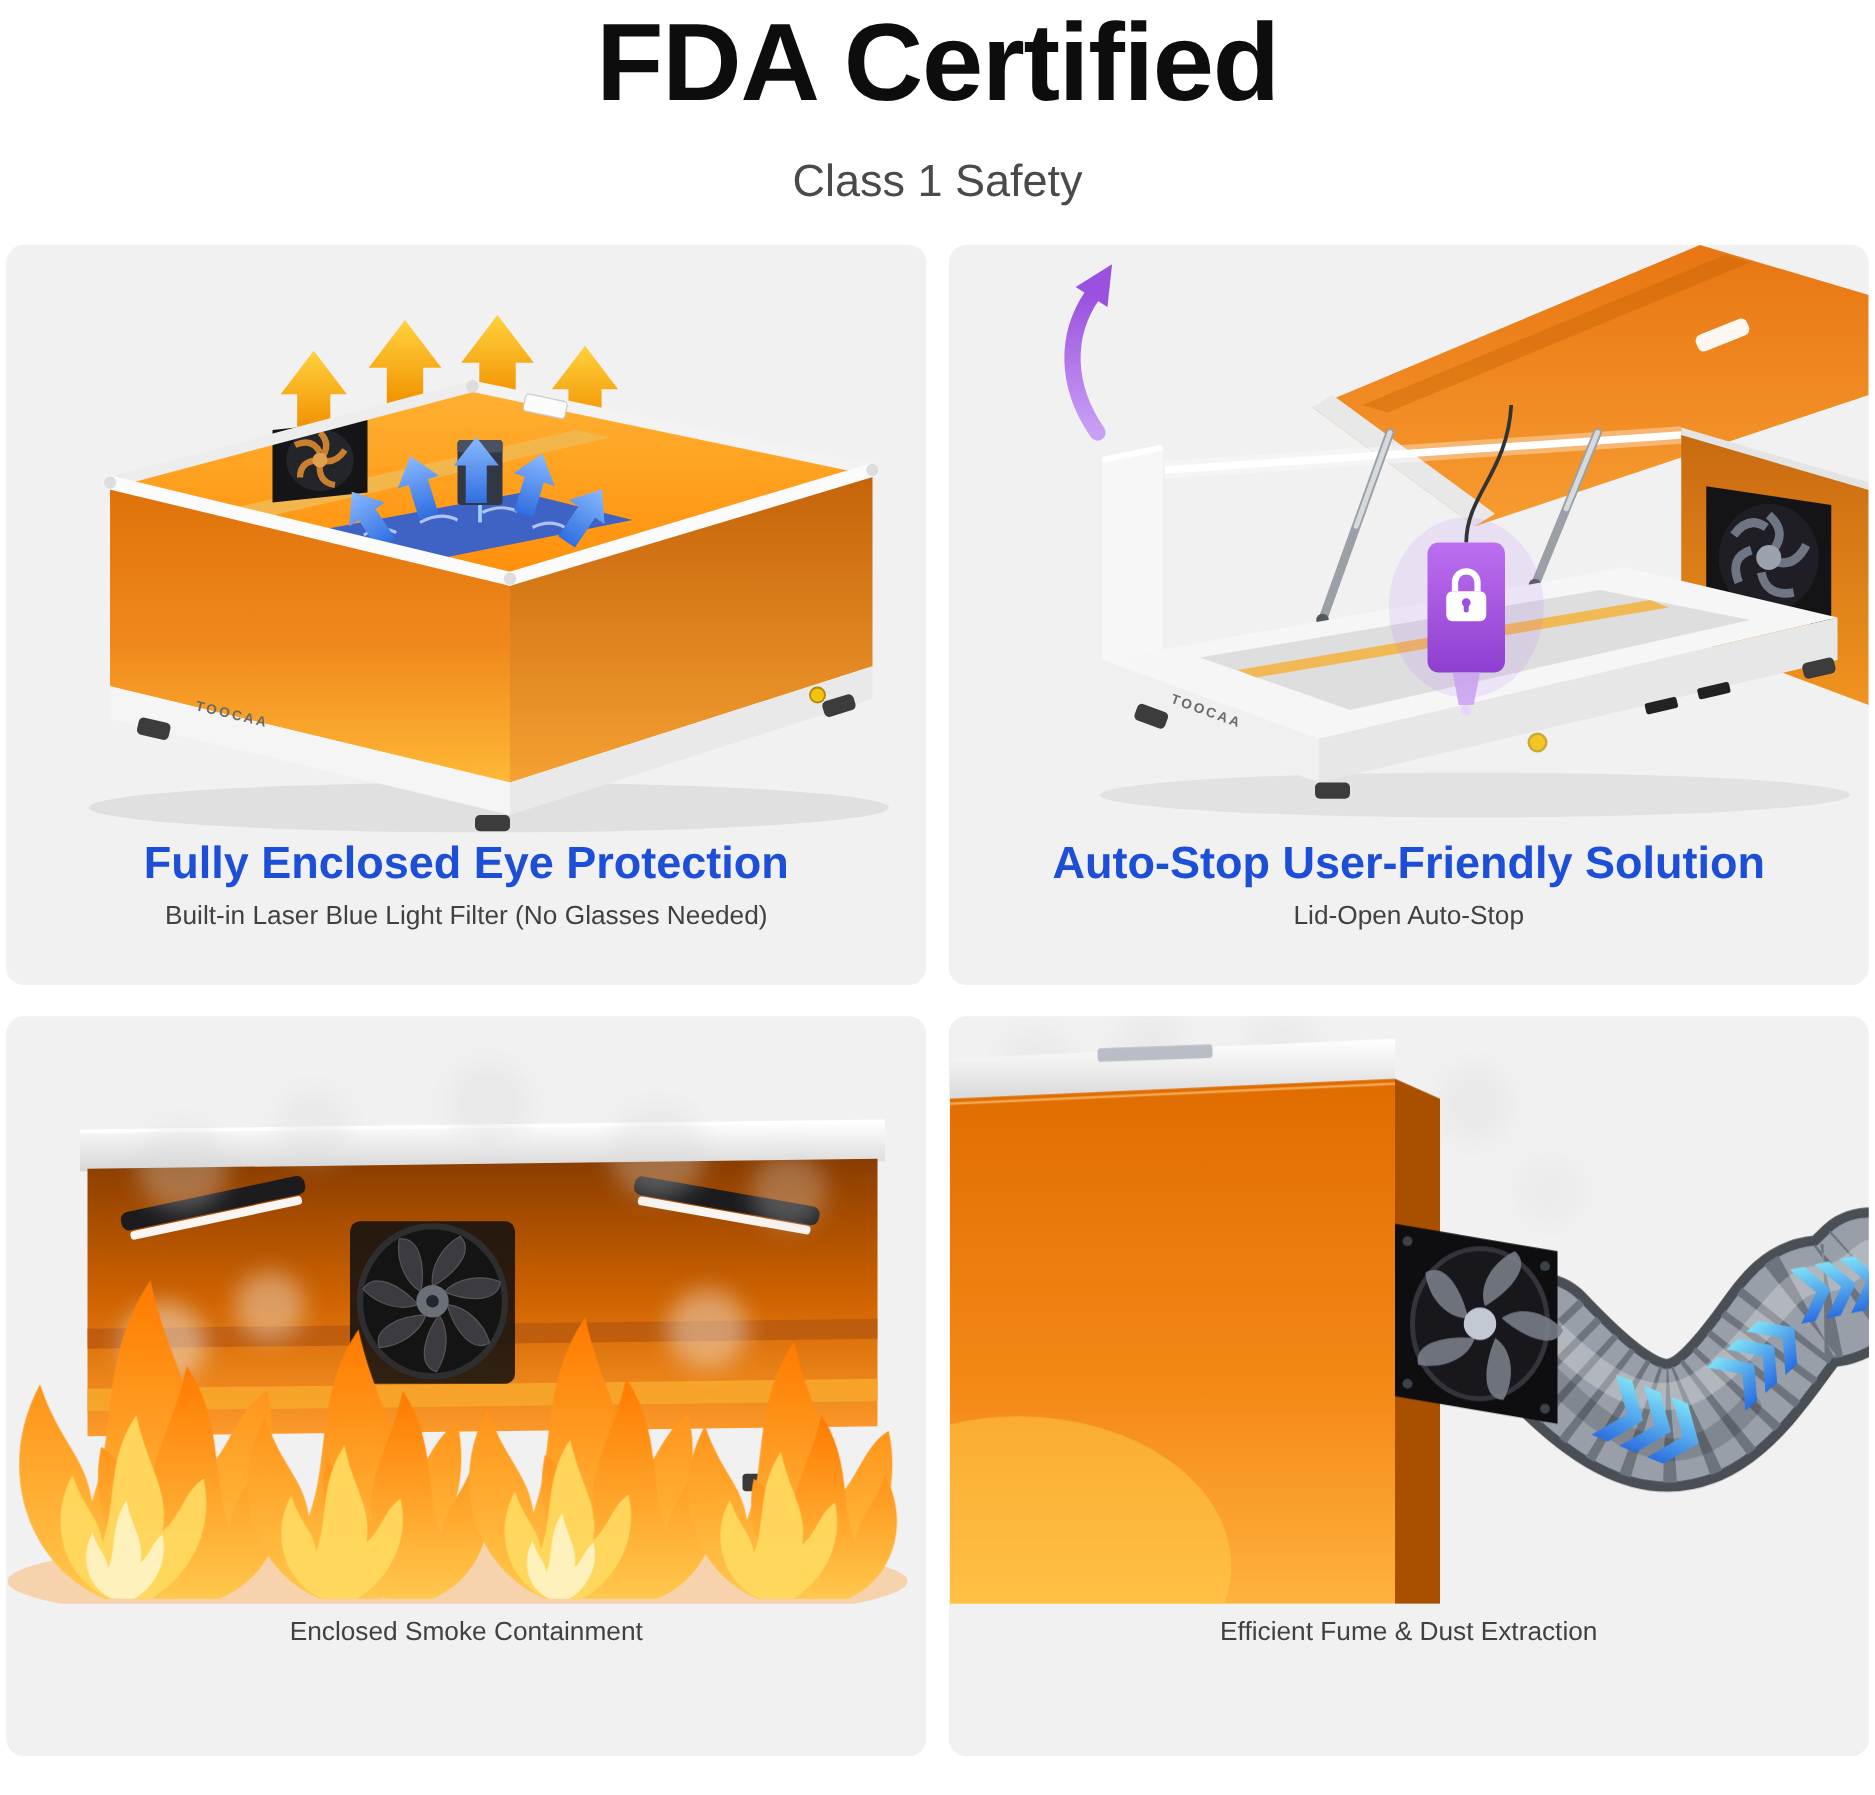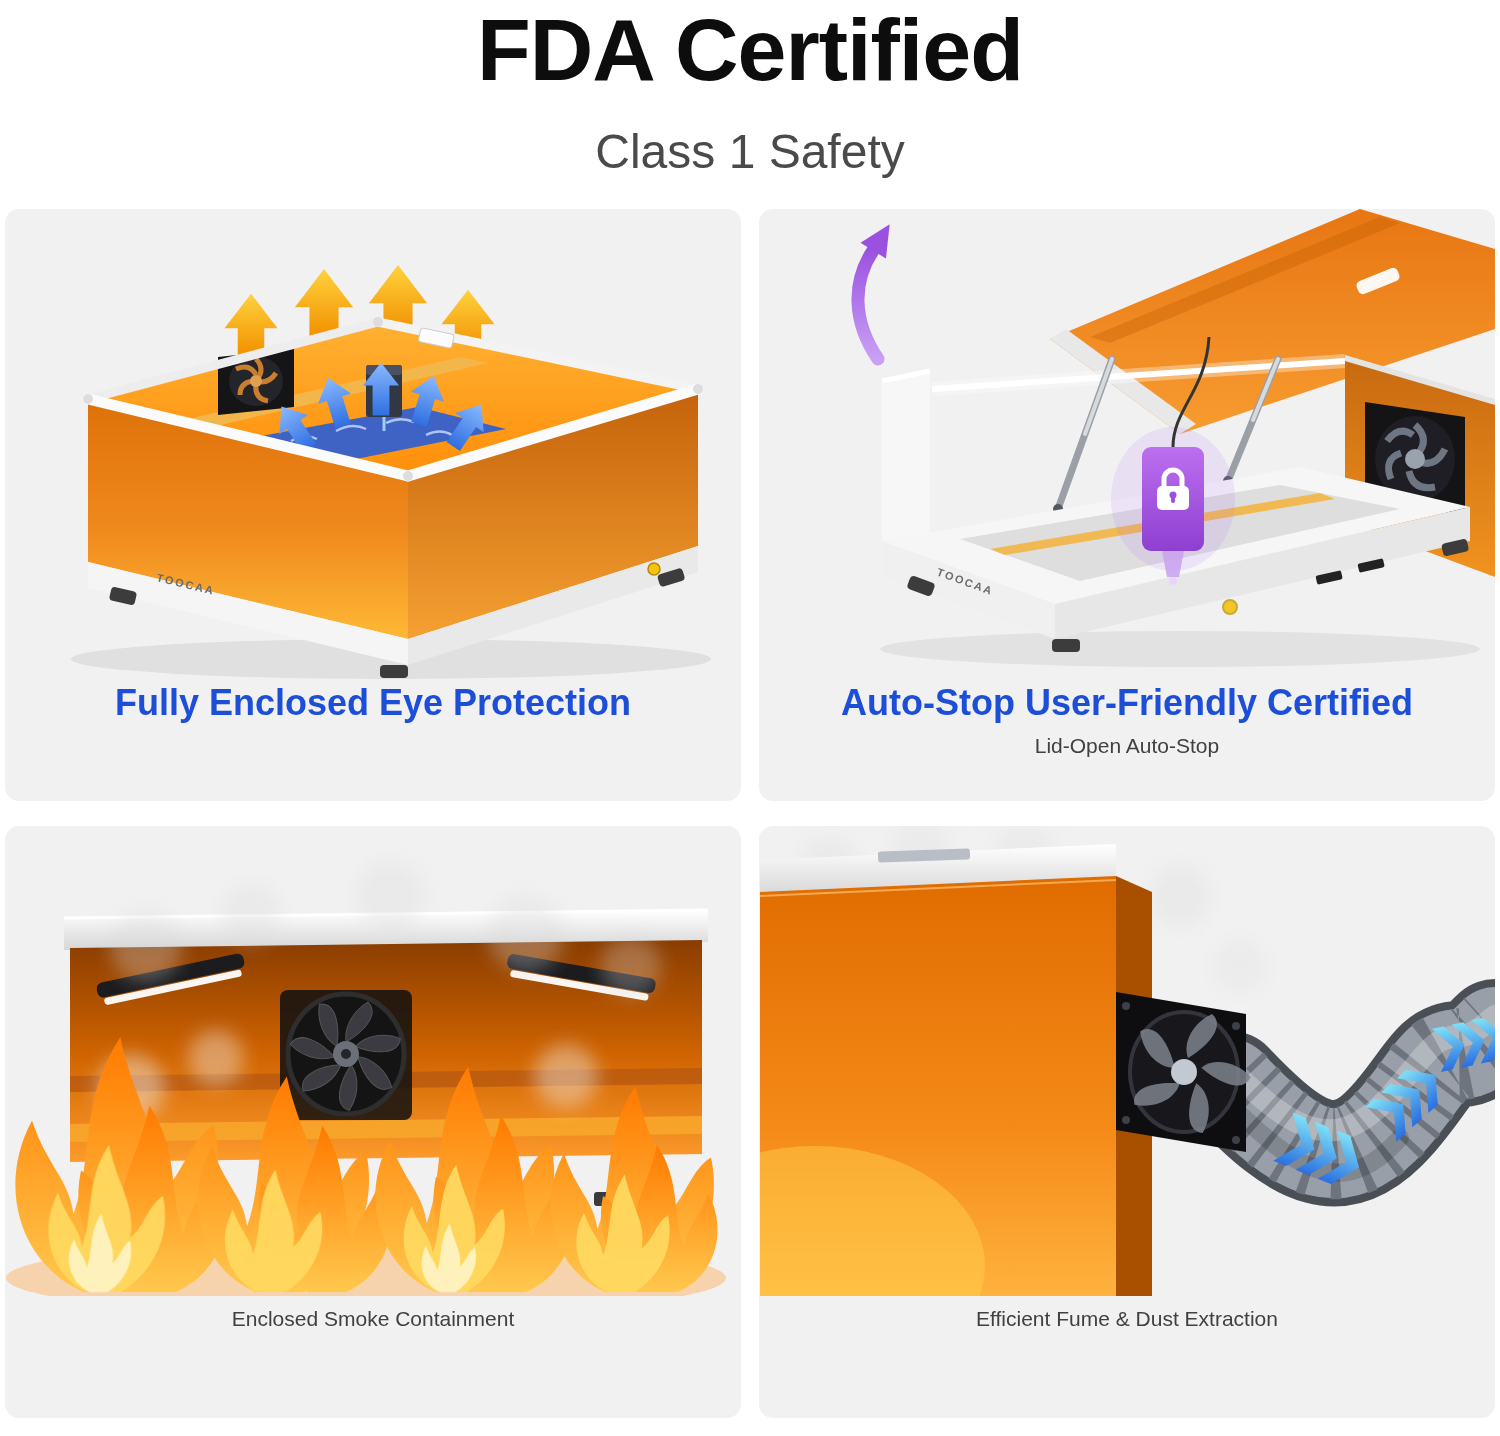--- a/index.html
+++ b/index.html
@@ -1,21 +1,21 @@
 <!DOCTYPE html>
 <html><head>
 <meta charset="utf-8">
 <style>
   html,body{margin:0;padding:0;background:#ffffff;}
   body{width:1500px;height:1436px;overflow:hidden;
        font-family:"Liberation Sans", sans-serif;color:#0e0e0e;}
   .page{width:1500px;height:1436px;position:relative;}
   header{ text-align:center; padding-top:6px;}
   h1{margin:0;font-size:88px;line-height:1.0;font-weight:800;letter-spacing:-1px;color:#0d0d0d;}
-  .subtitle{margin:30px 0 0;font-size:48px;font-weight:400;color:#4a4a4a;}
+  .subtitle{margin:30px 0 0;font-size:36px;font-weight:400;color:#4a4a4a;}
   .grid{margin:30px 5px 0;display:grid;grid-template-columns:736px 736px;gap:25px 18px;}
   .panel{background:#f1f1f2;border-radius:14px;height:592px;overflow:hidden;
          display:flex;flex-direction:column;align-items:center;}
   .illus{width:735px;height:470px;flex:0 0 auto;}
   .illus svg{display:block;width:735px;height:470px;}
   .panel h2{margin:4px 18px 0;font-size:36px;line-height:1.1;font-weight:700;color:#1d4ed8;text-align:center;}
   .panel .sub{margin:11px 10px 0;font-size:21px;font-weight:400;color:#414141;text-align:center;}
   text.brand{font-size:11px;letter-spacing:2px;fill:#6a6a6a;font-weight:700;}
 </style>
 </head>
@@ -127,20 +127,21 @@
             <polygon points="402,430 692,337 692,363 402,456" fill="#e9e9e9"></polygon>
             <rect x="104" y="380" width="26" height="14" rx="4" fill="#3c3c3c" transform="rotate(13 117 387)"></rect>
             <rect x="374" y="456" width="28" height="13" rx="4" fill="#3c3c3c"></rect>
             <rect x="652" y="362" width="26" height="13" rx="4" fill="#3c3c3c" transform="rotate(-17 665 368)"></rect>
             <circle cx="648" cy="360" r="6" fill="#f1c40f" stroke="#b8860b" stroke-width="1.5"></circle>
             <text class="brand" transform="translate(150,372) rotate(13.5)">TOOCAA</text>
           </g>
         </svg>
       </div>
       <h2>Fully Enclosed Eye Protection</h2>
+      <p class="sub">Built-in Laser Blue Light Filter (No Glasses Needed)</p>
     </section>
 
     <section class="panel">
       <div class="illus">
         <svg viewBox="0 0 735 470">
           <defs>
             <linearGradient id="p2-lid" x1="0" y1="0" x2="0" y2="1">
               <stop offset="0" stop-color="#e87612"></stop>
                 <stop offset="1" stop-color="#f79c30"></stop>
             </linearGradient>
@@ -229,21 +230,21 @@
               <path d="M404 277 v-7 a9 9 0 0 1 18 0 v7" stroke="#ffffff" stroke-width="5" fill="none"></path>
               <rect x="397" y="277" width="32" height="24" rx="5" fill="#ffffff"></rect>
               <circle cx="413" cy="286" r="3.5" fill="#9b51e0"></circle>
               <rect x="411" y="286" width="4" height="8" rx="2" fill="#9b51e0"></rect>
             </g>
             <polygon points="402,342 424,342 419,368 407,368" fill="#c9a0f0" opacity="0.85"></polygon>
             <circle cx="413" cy="372" r="4" fill="#e7d4ff"></circle>
           </g>
         </svg>
       </div>
-      <h2>Auto-Stop User-Friendly Certified</h2>
+      <h2>Auto-Stop User-Friendly Solution</h2>
       <p class="sub">Lid-Open Auto-Stop</p>
     </section>
 
     <section class="panel">
       <div class="illus">
         <svg viewBox="0 0 735 470">
           <defs>
             <linearGradient id="p3-int" x1="0" y1="0" x2="0" y2="1">
               <stop offset="0" stop-color="#8a3d00"></stop>
                 <stop offset="0.5" stop-color="#cf6300"></stop>

